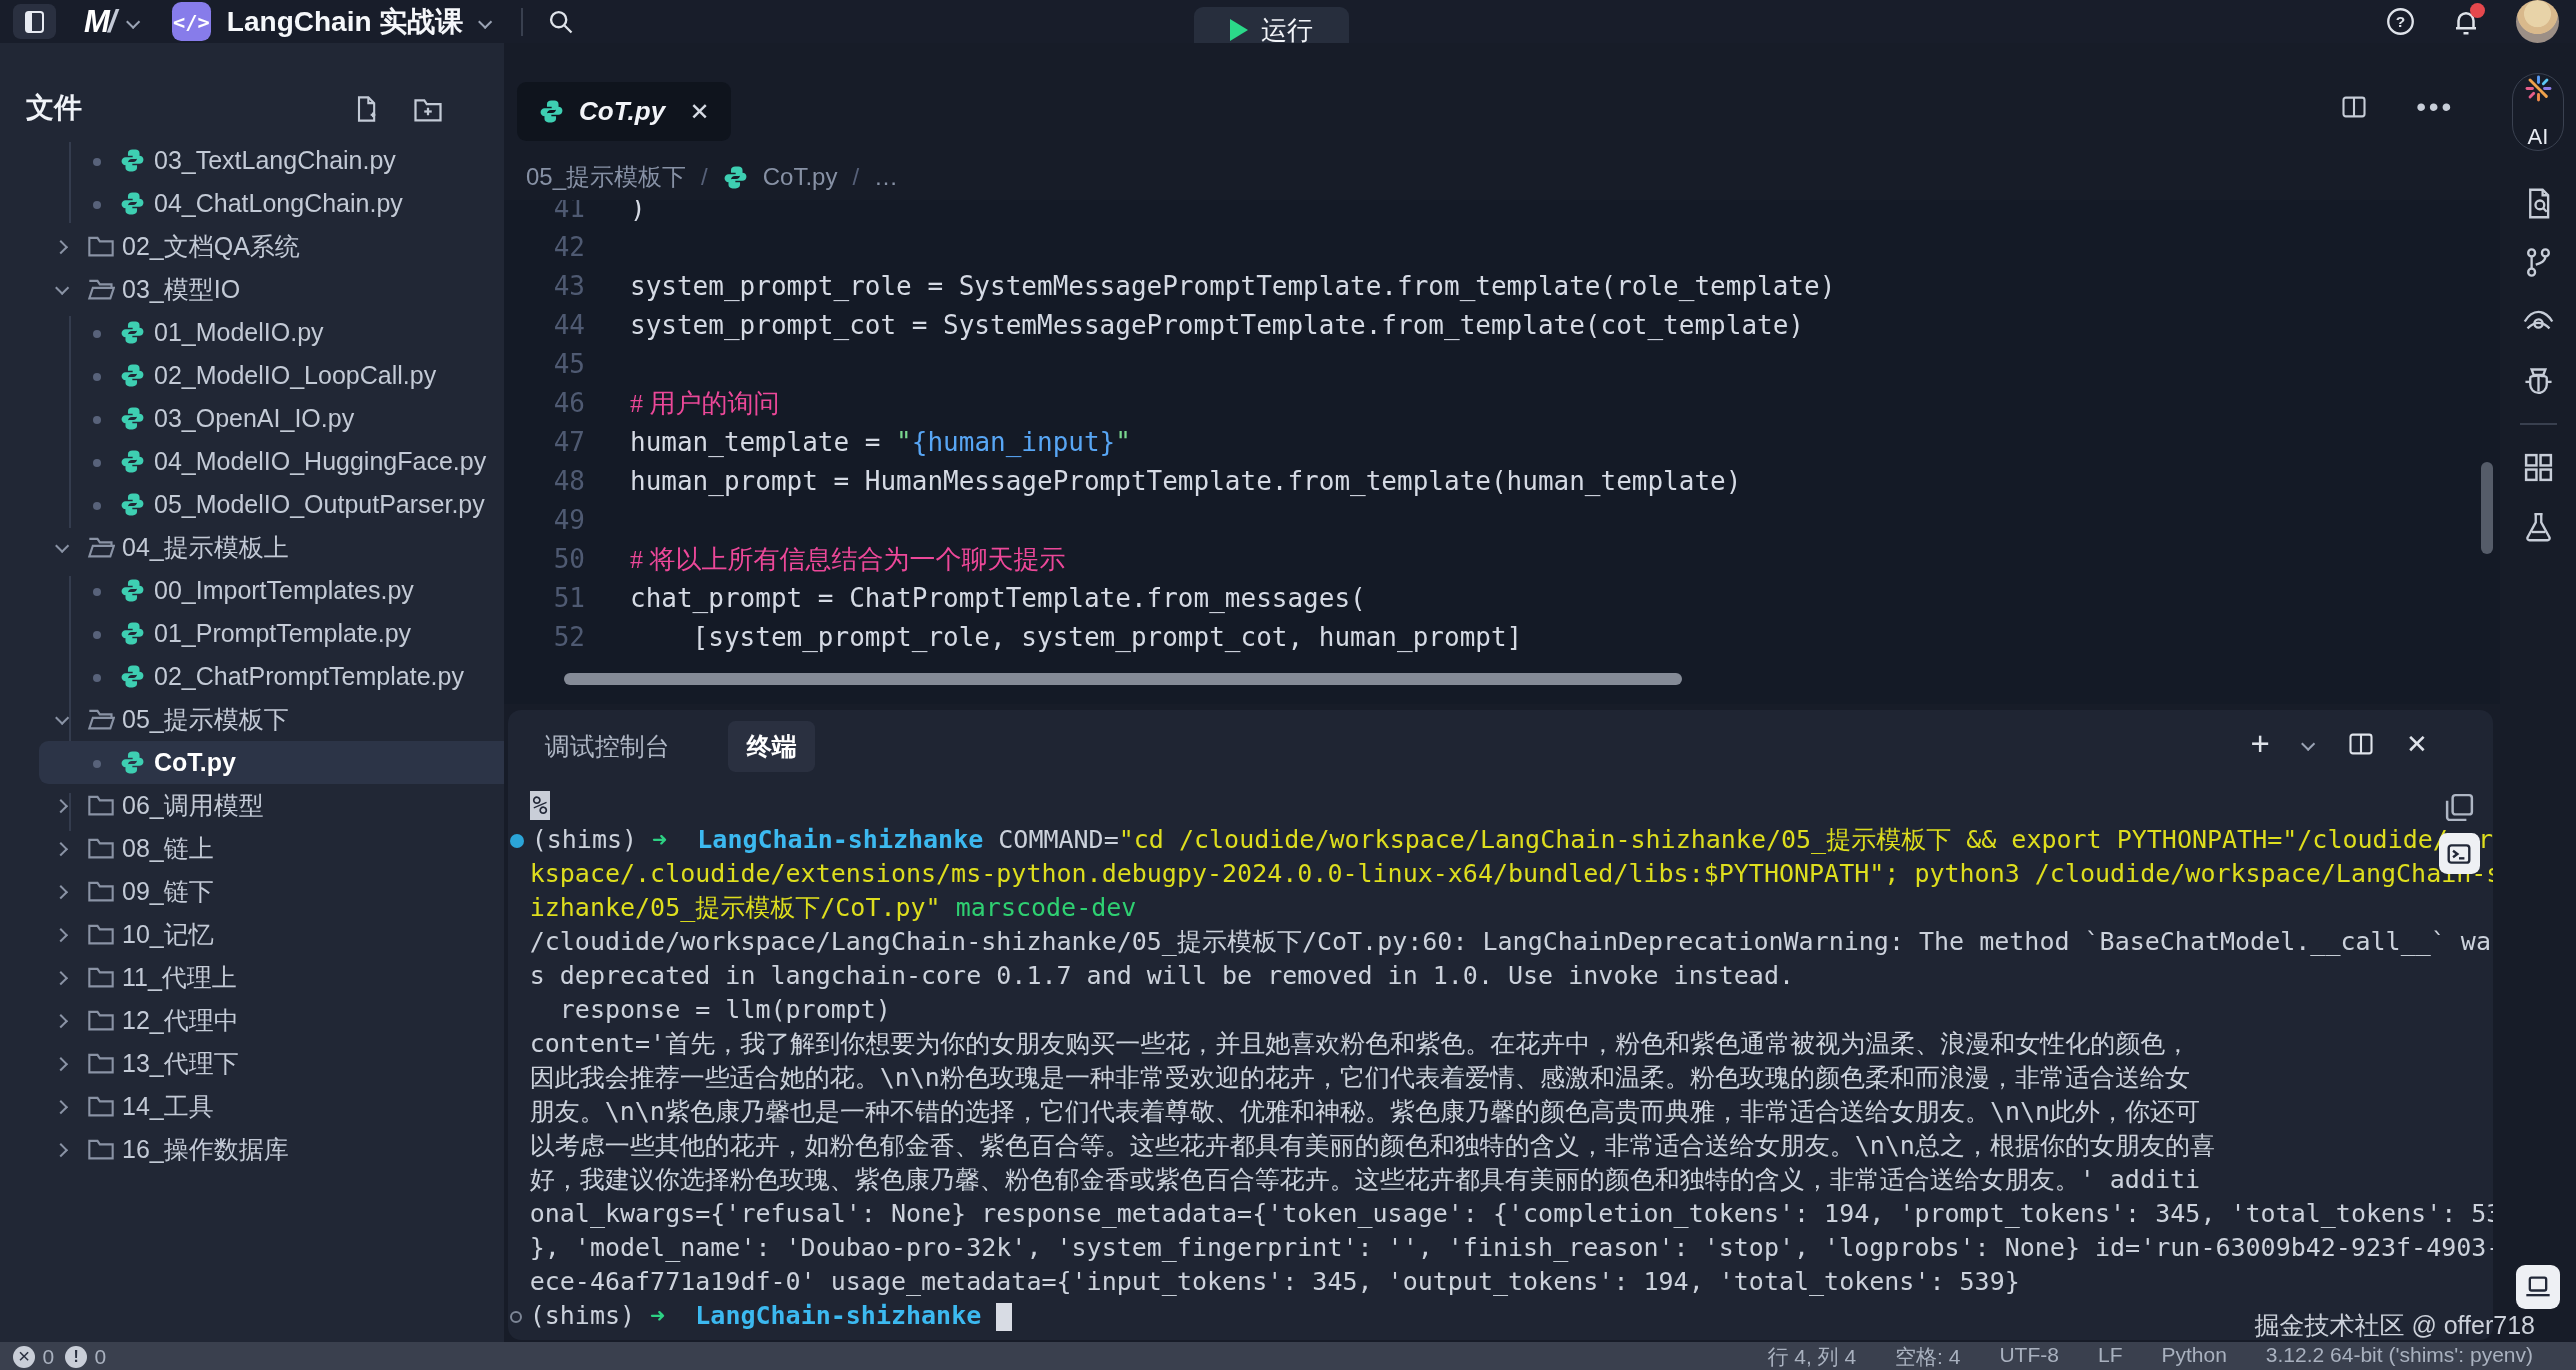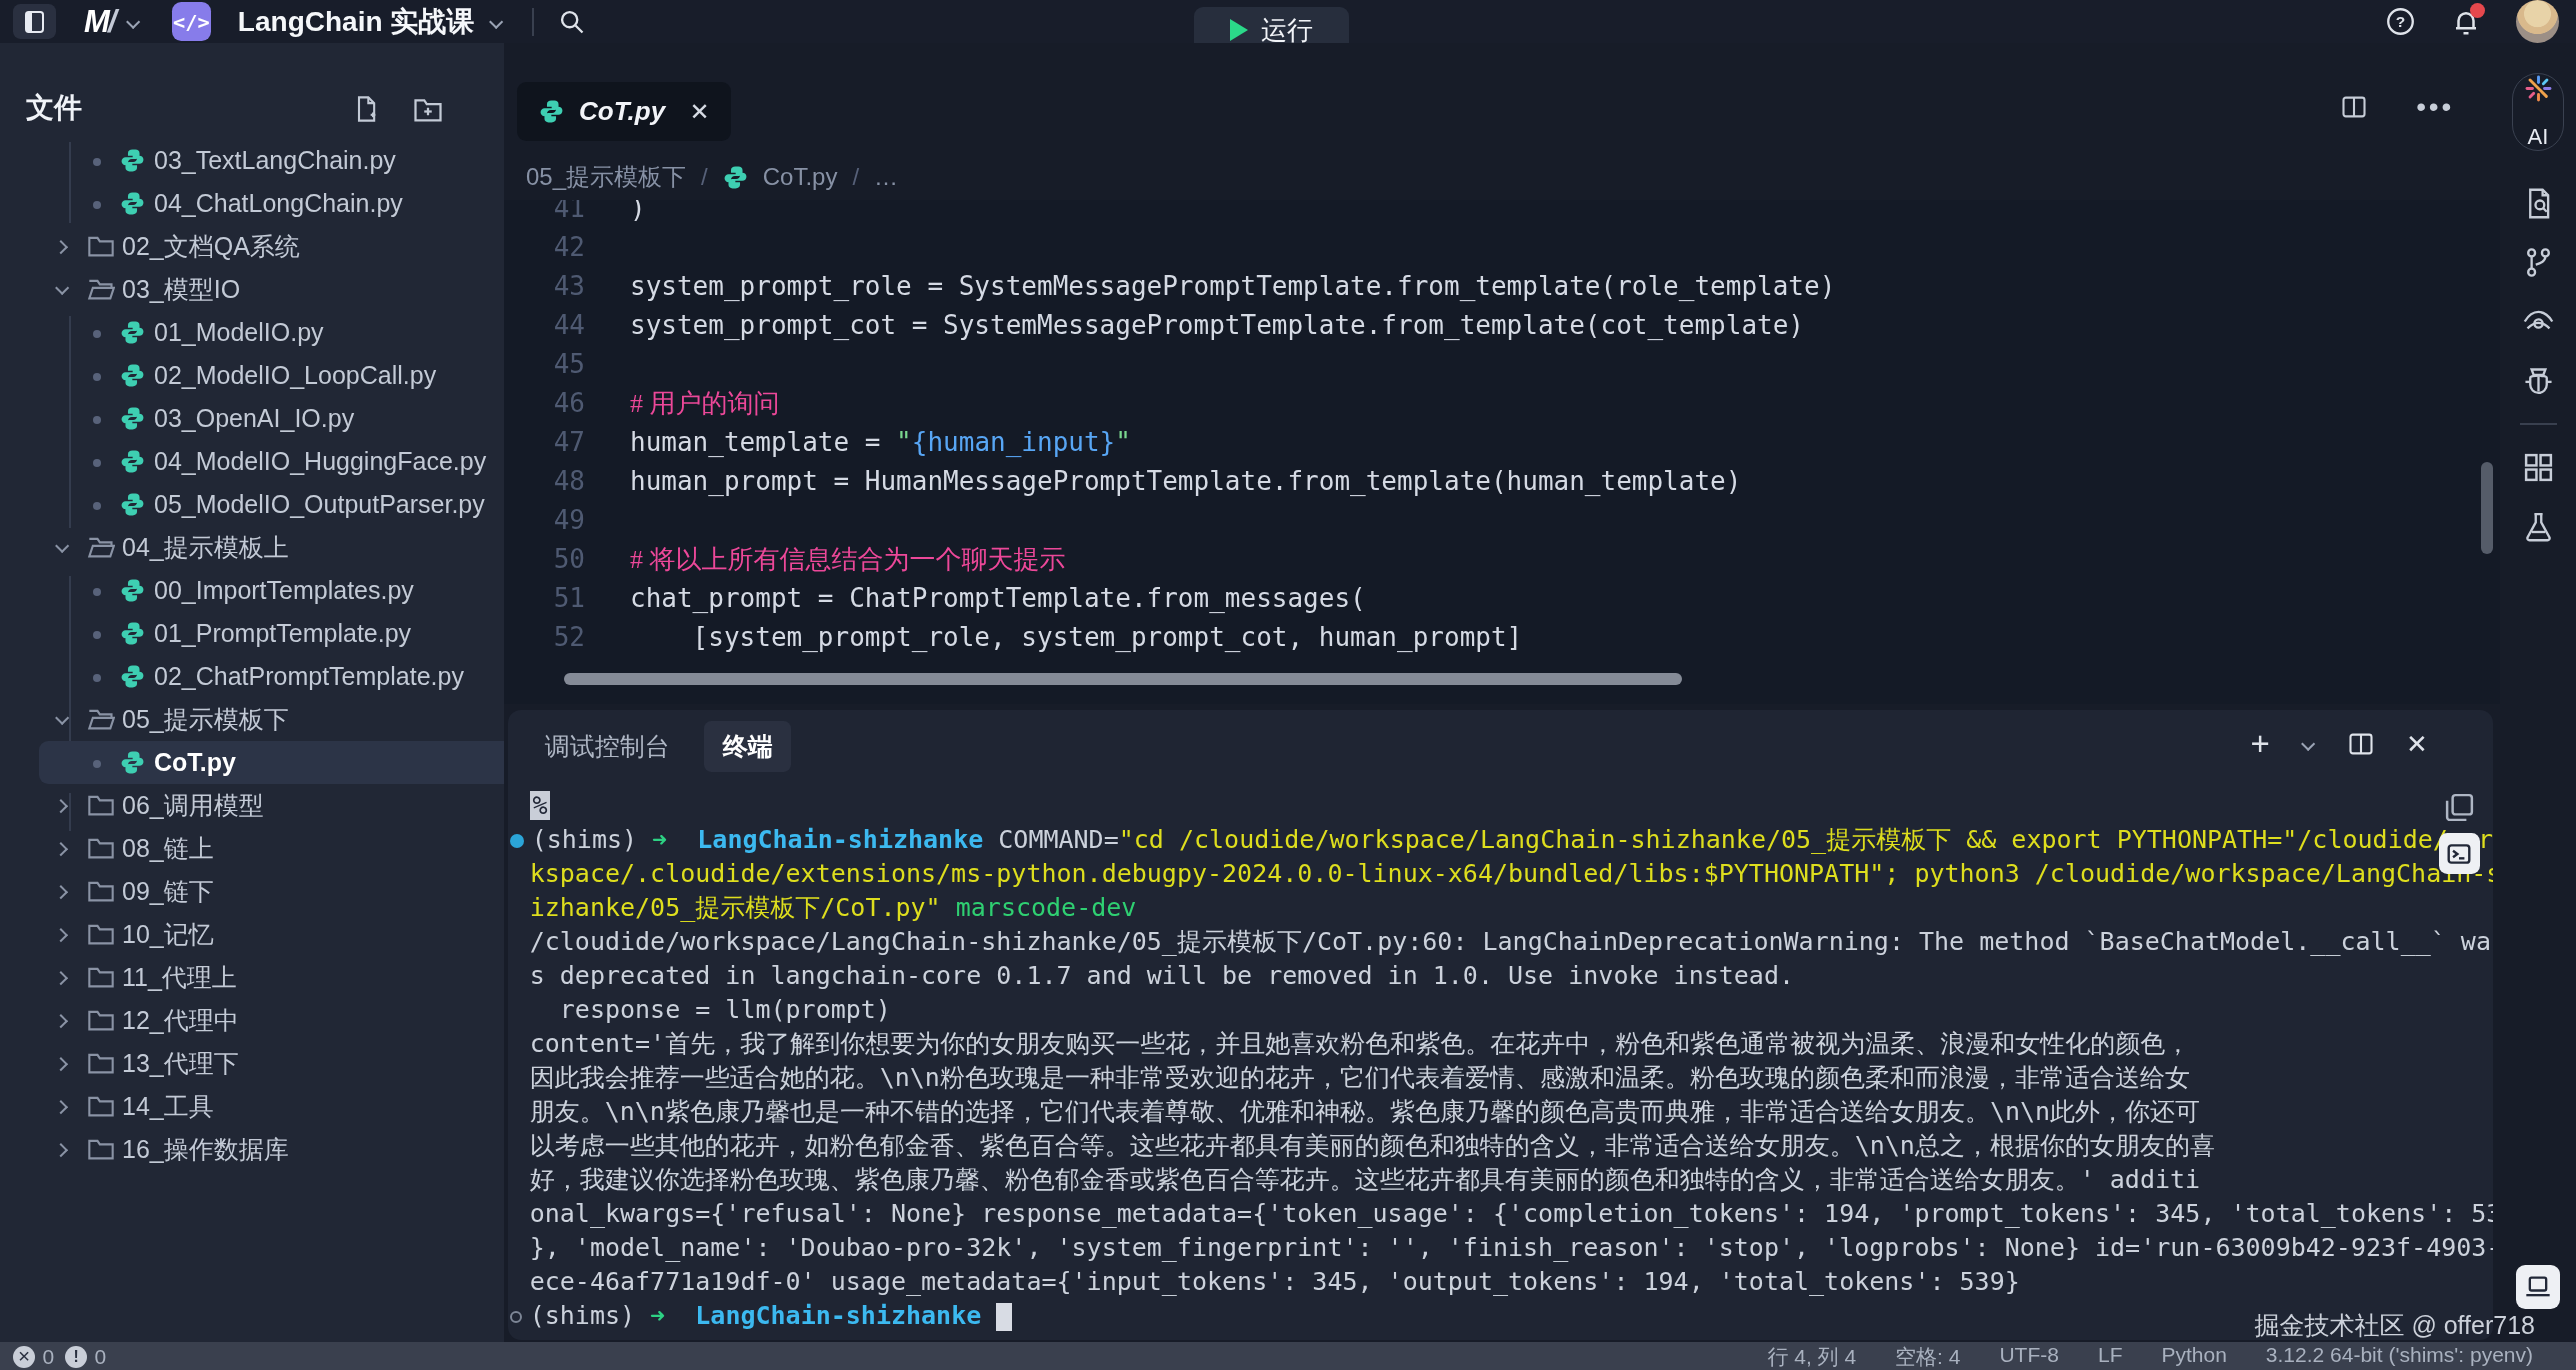--- a/index.html
+++ b/index.html
@@ -14,21 +14,21 @@
                display:flex; align-items:center; justify-content:center; }
   .tb-toggle .win { width:18.5px; height:22px; border:2.8px solid #e8ebf2; border-radius:3.7px; border-left-width:7.4px; }
   .logo-m { margin-left:28px; font-style:italic; font-weight:bold; font-size:31px; color:#fff; letter-spacing:-1.8px; }
   .logo-m .m2 { color:#c3c9d6; }
   .chev { width:15px; height:15px; display:inline-block; position:relative; }
   .chev:before { content:""; position:absolute; left:1.8px; top:2.8px; width:8.3px; height:8.3px;
                  border-right:2.8px solid #9aa3b4; border-bottom:2.8px solid #9aa3b4; transform:rotate(45deg); }
   .proj-badge { margin-left:31px; width:39px; height:39px; background:#877cea; border-radius:9.2px;
                 display:flex; align-items:center; justify-content:center; color:#fff; font-weight:bold;
                 font-size:20.3px; font-family:"DejaVu Sans Mono",monospace; }
-  .proj-name { margin-left:27px; color:#f5f7fa; font-size:28px; font-weight:bold; }
+  .proj-name { margin-left:16px; color:#f5f7fa; font-size:28px; font-weight:bold; }
   .tb-div { width:1.8px; height:28px; background:#39404f; margin:0 24px 0 28px; }
   .run-btn { position:absolute; left:1194px; top:7.4px; width:155px; height:46px; background:#272e3d;
              border-radius:9.2px; display:flex; align-items:center; justify-content:center; gap:13px; }
   .play-tri { width:0; height:0; border-left:18.5px solid #2bd889; border-top:11px solid transparent; border-bottom:11px solid transparent; }
   .run-label { color:#f2f4f8; font-size:26px; }
   .tb-right { position:absolute; right:16.6px; top:0; height:43px; display:flex; align-items:center; gap:35px; }
   .bell-wrap { position:relative; }
   .red-dot { position:absolute; right:-3.7px; top:-3.7px; width:15px; height:15px; border-radius:50%; background:#e5484d; }
   .avatar { width:43px; height:43px; border-radius:50%;
             background:radial-gradient(circle at 50% 32%, #e8d3a8 0 36%, #d9b98c 38% 55%, #9c8f86 57% 100%); }
@@ -77,21 +77,21 @@
           font-size:26px; line-height:39px; white-space:pre; }
   .cl { display:flex; }
   .lnum { width:81px; text-align:right; color:#4f5a72; flex:0 0 81px; }
   .ctext { margin-left:45px; }
   .tk-d { color:#d5dae4; } .tk-c { color:#ec4899;font-family:Liberation Serif, serif; } .tk-s { color:#7bd88f; } .tk-b { color:#58a6f5; }
   .hscroll { position:absolute; left:60px; top:473px; width:1118px; height:12px; background:#858b97; border-radius:6.5px; }
   .vscroll { position:absolute; right:7.4px; top:262px; width:12px; height:92px; background:#555c69; border-radius:6.5px; }
 
   
   #panel { position:absolute; left:3.7px; top:667px; width:1985px; height:630px; background:#1f2533; border-radius:13px; overflow:hidden; }
-  .p-tabs { position:absolute; left:18.5px; top:11px; display:flex; align-items:center; gap:16px; }
+  .p-tabs { position:absolute; left:18.5px; top:11px; display:flex; align-items:center; gap:40px; }
   .p-tab { font-size:25px; color:#aeb6c4; padding:9.2px 18.5px; border-radius:7.4px; }
   .p-tab.active { background:#2a3040; color:#fff; font-weight:bold; }
   .p-acts { position:absolute; right:65px; top:18.5px; display:flex; align-items:center; gap:31px; }
   .p-plus { color:#dfe3ea; font-size:33px; line-height:28px; }
   .p-close { color:#dfe3ea; font-size:26px; }
   #term { position:absolute; left:22px; top:79px; width:1904px; font-family:"DejaVu Sans Mono",monospace;
           font-size:25px; line-height:34px; white-space:pre; }
   .tl { position:relative; }
   .t-d { color:#ccd2dc; } .t-y { color:#dede1e; } .t-g { color:#2dd284; }
   .t-cy { color:#3cb9f0; font-weight:bold; } .t-gr { color:#2fd072; }

